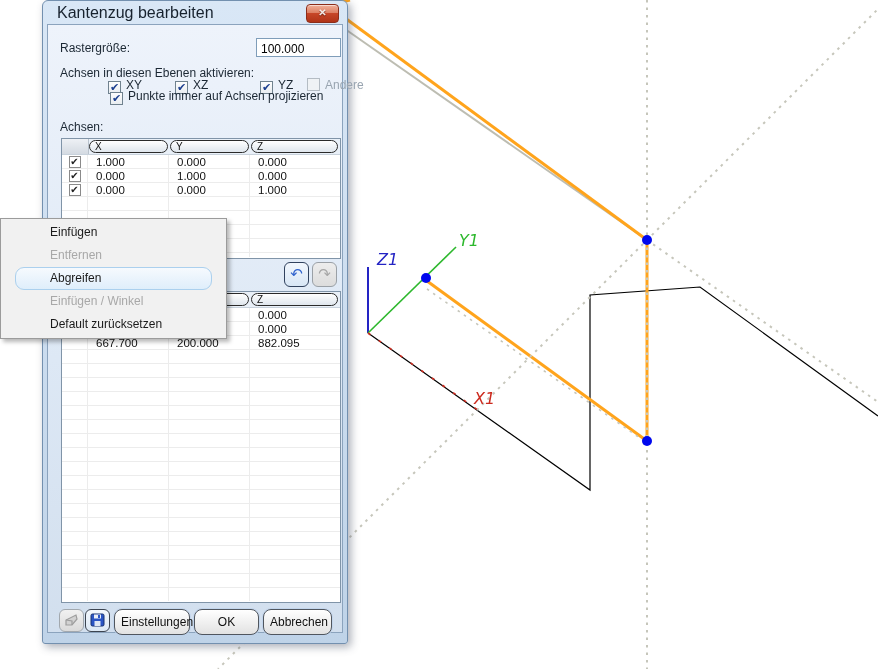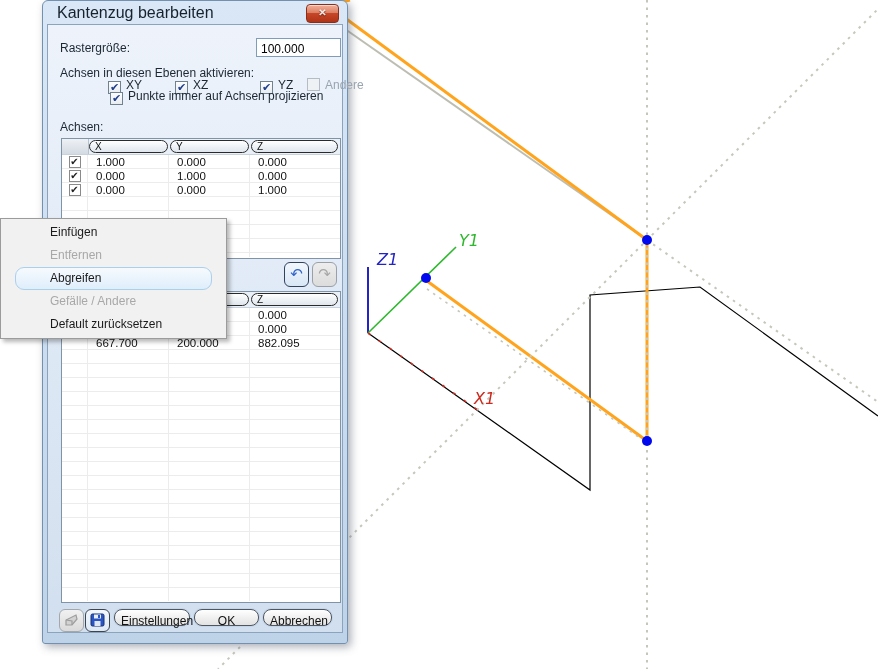--- a/index.html
+++ b/index.html
@@ -52,21 +52,21 @@
   .filler{position:relative;flex:1;
     background:repeating-linear-gradient(to bottom,#fff 0 13px,#ececec 13px 14px);}
   .vline{position:absolute;top:0;bottom:0;width:1px;background:#ececec;}
   .tbody{display:flex;flex-direction:column;}
   
   .sqbtn{position:absolute;width:23px;height:23px;border-radius:6px;text-align:center;
     font-size:15px;line-height:21px;}
   .sqbtn.on{border:1px solid #31425e;background:linear-gradient(#f2f7fd,#d8e6f5);color:#2f62cc;}
   .sqbtn.dis{border:1px solid #9aa0a6;background:linear-gradient(#ededed,#dcdcdc);color:#a7a7a7;}
   
-  .btn{position:absolute;height:17px;border:1px solid #50565e;border-radius:8px;
+  .btn{position:absolute;height:26px;border:1px solid #50565e;border-radius:8px;
     background:linear-gradient(#ffffff,#e2e2e2);font-size:12px;color:#111;
     text-align:center;line-height:21px;box-shadow:0 0 0 1px rgba(190,210,235,.8);}
   .iconbtn{position:absolute;width:23px;height:21px;border-radius:6px;text-align:center;}
   .iconbtn.dis{border:1px solid #a2a8ae;background:linear-gradient(#f1f1f1,#dadada);}
   .iconbtn.on{border:1px solid #3c4450;background:linear-gradient(#f4f8fd,#dce8f4);}
   .iconbtn svg{margin-top:3px;}
   
   .ctxmenu{position:absolute;left:0;top:218px;width:201px;z-index:30;
     background:#f1f1f1;border:1px solid #9b9b9b;box-shadow:3px 3px 4px rgba(0,0,0,.28);
     padding:2px 12px;}
@@ -238,15 +238,15 @@
     <button class="btn" style="left:66px;top:584px;width:76px">Einstellungen</button>
     <button class="btn" style="left:146px;top:584px;width:65px">OK</button>
     <button class="btn" style="left:215px;top:584px;width:69px">Abbrechen</button>
   </div>
 </div>
 
 <div class="ctxmenu">
   <div class="mi">Einfügen</div>
   <div class="mi disabled">Entfernen</div>
   <div class="mi hl">Abgreifen</div>
-  <div class="mi disabled">Gefälle / Andere</div>
+  <div class="mi disabled">Einfügen / Winkel</div>
   <div class="mi">Default zurücksetzen</div>
 </div>
 
 </body></html>

